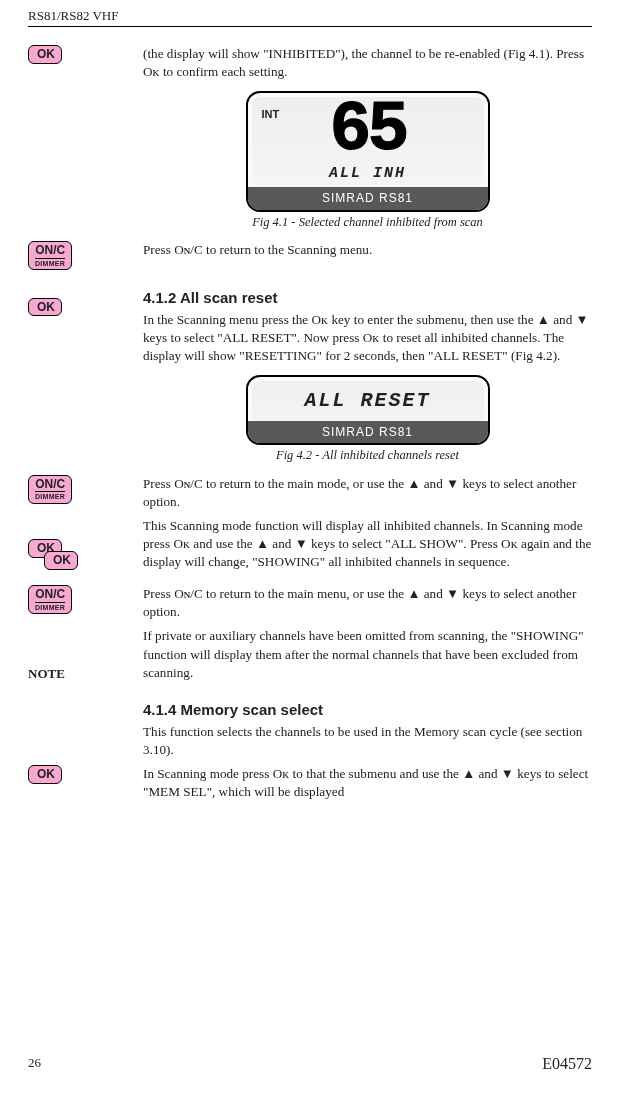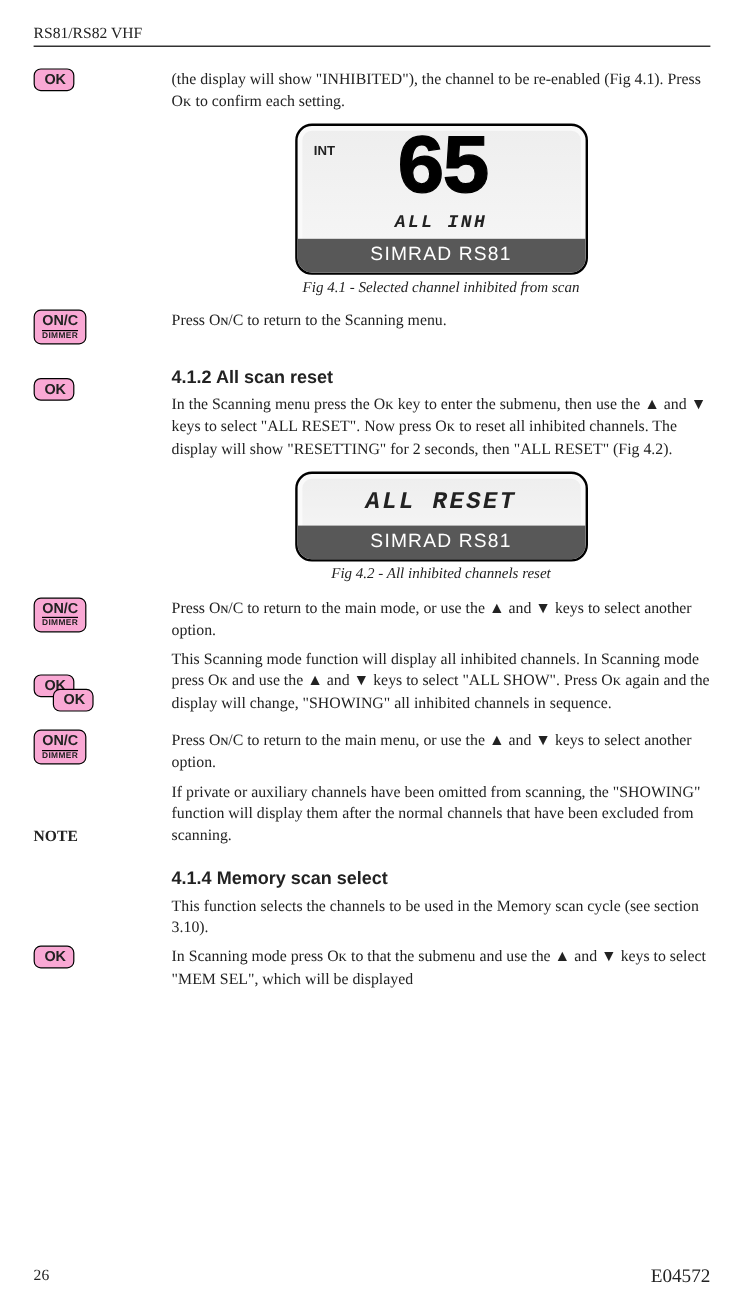--- a/index.html
+++ b/index.html
@@ -4,21 +4,21 @@
 <style>
   body {
     margin: 0;
     padding: 0;
     font-family: "Palatino Linotype", "Book Antiqua", Palatino, serif;
     color: #222;
     background: #fff;
     width: 620px;
   }
   .page {
-    padding: 20px 28px 28px 28px;
+    padding: 8px 28px 28px 28px;
     box-sizing: border-box;
     width: 620px;
     height: 1095px;
     position: relative;
   }
   .header {
     font-size: 13px;
     border-bottom: 1px solid #000;
     padding-bottom: 2px;
     margin-bottom: 18px;
@@ -124,21 +124,21 @@
     font-style: italic;
     font-weight: 600;
     text-align: center;
     display: block;
     margin-top: 2px;
   }
   .lcd-footer {
     background: #585858;
     color: #fff;
     font-family: Arial, Helvetica, sans-serif;
-    font-size: 16px;
+    font-size: 12px;
     text-align: center;
     padding: 3px 0;
     letter-spacing: 1px;
   }
   .page-footer {
     position: absolute;
     bottom: 22px;
     left: 28px;
     right: 28px;
     display: flex;

